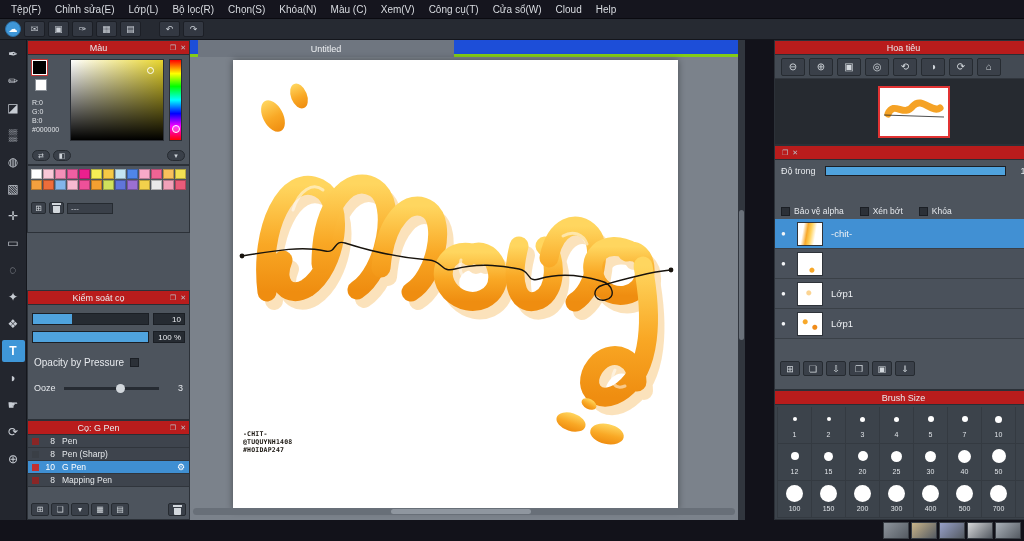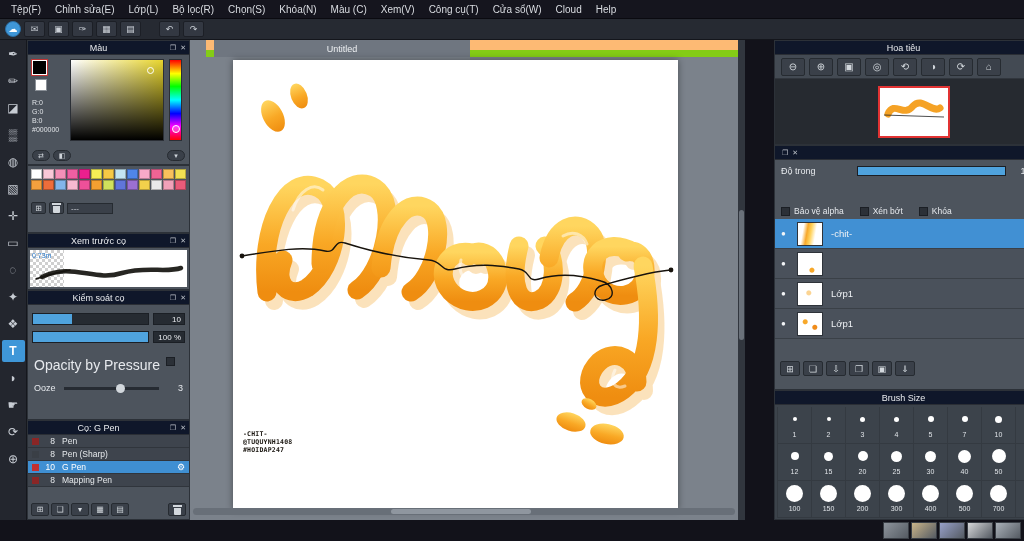--- a/index.html
+++ b/index.html
@@ -14,21 +14,21 @@
 .tbtn.round{width:16px;height:16px;border-radius:50%;background:#3f97d8;border-color:#2c6ea3;color:#fff}
 .tb-divider{width:12px}
 
 
 .toolstrip{position:absolute;left:0;top:40px;width:27px;height:480px;background:#23262e;border-right:1px solid #15171d;display:flex;flex-direction:column;align-items:center;padding-top:3px}
 .tool{width:23px;height:22px;margin-bottom:5px;display:flex;align-items:center;justify-content:center;color:#c7ccd3;font-size:12px;border-radius:2px}
 .tool.active{background:#3f97d8;color:#fff;font-weight:bold}
 
 
 .panel,.rpanel{position:absolute;background:#4d545d;border:1px solid #2c3138}
-.phead{height:14px;background:#0f172a;display:flex;align-items:center;padding:0 3px;border-bottom:1px solid #2a2e35}
+.phead{height:14px;background:#b91c1c;display:flex;align-items:center;padding:0 3px;border-bottom:1px solid #2a2e35}
 .ptitle{flex:1;text-align:center;font-size:9px;color:#e9ebee}
 .phico{font-size:7px;color:#b9bec5;margin-left:4px;cursor:default}
 .pbody{position:relative;height:calc(100% - 14px)}
 .checkbox{width:9px;height:9px;background:#2b3037;border:1px solid #1b1f25;display:inline-block;flex:none}
 .fbtn{background:#3a4049;border:1px solid #262b31;border-radius:2px;color:#d3d8dd;display:flex;align-items:center;justify-content:center;padding:0}
 .trashbtn{margin-left:auto}
 .trash{position:relative;width:9px;height:10px;display:inline-block;color:#d3d8dd}
 .trash:before{content:"";position:absolute;left:0;right:0;top:0;height:2px;background:currentColor}
 .trash:after{content:"";position:absolute;left:1px;right:1px;top:3px;bottom:0;background:currentColor;border-radius:0 0 1px 1px}
 
@@ -64,39 +64,39 @@
 .preview-checker{position:absolute;left:0;top:0;bottom:0;width:34px;background-color:#fff;background-image:linear-gradient(45deg,#cfcfcf 25%,transparent 25%,transparent 75%,#cfcfcf 75%),linear-gradient(45deg,#cfcfcf 25%,transparent 25%,transparent 75%,#cfcfcf 75%);background-size:6px 6px;background-position:0 0,3px 3px}
 .preview-scale{position:absolute;left:2px;top:2px;color:#2f7fd0;font-size:7px;z-index:2}
 .preview-svg{position:absolute;inset:0}
 
 
 .ctl-row{position:absolute;left:4px;right:4px;height:12px;display:flex;gap:4px}
 .r1{top:8px}.r2{top:26px}
 .slider{flex:1;height:12px;background:#262b32;border:1px solid #1b1f25;position:relative}
 .sfill{position:absolute;left:0;top:0;bottom:0;background:#4fa3de}
 .valbox{width:32px;height:12px;background:#262b32;border:1px solid #1b1f25;color:#e8eaee;font-size:8px;display:flex;align-items:center;justify-content:flex-end;padding-right:3px}
-.pressure-row{position:absolute;left:6px;top:52px;display:flex;align-items:flex-start;gap:6px;font-size:14px;color:#e6e9ed}
+.pressure-row{position:absolute;left:6px;top:52px;display:flex;align-items:center;gap:6px;font-size:10px;color:#e6e9ed}
 .ooze-row{position:absolute;left:6px;right:6px;top:78px;display:flex;align-items:center;gap:8px;font-size:9px;color:#e6e9ed}
 .groove{flex:1;height:3px;background:#262b32;position:relative}
 .knob{position:absolute;left:55%;top:-3px;width:9px;height:9px;border-radius:50%;background:#d2d7dc}
 .ooze-val{width:16px;text-align:right}
 
 
 .brush-list{position:absolute;left:0;right:0;top:0}
 .brush-row{height:13px;display:flex;align-items:center;background:#3e444d;border-bottom:1px solid #30353c;padding:0 4px;font-size:8.5px;color:#e6e9ec}
 .brush-row.sel{background:#3f8fd2;color:#fff}
 .brush-tag{width:7px;height:7px;margin-right:4px;flex:none}
 .brush-size-num{width:12px;text-align:right;margin-right:7px}
 .brush-gear{margin-left:auto;font-size:9px}
 .brush-foot{position:absolute;left:3px;right:3px;bottom:3px;display:flex;gap:2px;align-items:center}
 [data-name="brush-footer"] .fbtn{width:18px;height:13px;font-size:8px}
 
 
 .workspace{position:absolute;left:190px;top:40px;width:548px;height:480px;background:#7b828b}
-.tabbar{position:absolute;left:16px;right:0;top:0;height:17px;background:#fdba74;border-bottom:7px solid #84cc16}
+.tabbar{position:absolute;left:0;right:0;top:0;height:17px;background:#1d4ed8;border-bottom:3px solid #84cc16}
 .tab{position:absolute;left:8px;top:0;width:256px;height:17px;background:#6f7680;color:#eef0f2;font-size:9px;display:flex;align-items:center;justify-content:center}
 .canvas{position:absolute;left:43px;top:20px;width:445px;height:450px;background:#fff;box-shadow:0 0 7px rgba(0,0,0,.4)}
 .artwork{position:absolute;inset:0}
 .credits{position:absolute;left:10px;top:370px;font-family:"DejaVu Sans Mono",monospace;font-size:6.5px;font-weight:bold;color:#17130d;line-height:8px;letter-spacing:.2px}
 .credits span{display:block}
 .hscroll{position:absolute;left:3px;right:3px;bottom:5px;height:7px;background:#686f78;border-radius:4px}
 .hthumb{position:absolute;left:198px;width:140px;top:1px;bottom:1px;background:#8f969f;border-radius:3px}
 .vgutter{position:absolute;left:738px;top:40px;width:7px;height:480px;background:#31363e}
 .vthumb{position:absolute;left:1px;top:170px;width:5px;height:130px;background:#6a717a;border-radius:3px}
 
@@ -109,21 +109,21 @@
 
 .nav-toolbar{position:absolute;left:0;right:0;top:14px;height:24px;background:#434a53;border-bottom:1px solid #31363d;display:flex;align-items:center;gap:4px;padding:0 6px}
 [data-name="navigator-toolbar"] .fbtn{width:24px;height:18px;font-size:10px}
 .nav-view{position:absolute;left:0;right:0;top:38px;bottom:0;background:#262a30;display:flex;align-items:center;justify-content:center}
 .nav-thumb{width:72px;height:52px;background:#fff;border:2px solid #e23333;position:relative}
 
 .lp-row{position:absolute;left:0;right:0;display:flex;align-items:center;padding:0 6px;font-size:9px;color:#e6e9ed}
 .lp-opacity{top:17px;height:16px}
 .lp-blend{top:37px;height:16px}
 .lp-checks{top:58px;height:14px}
-.lp-label{width:76px;flex:none}
+.lp-label{width:44px;flex:none}
 .lp-slider{flex:1;height:10px;background:#262b32;border:1px solid #1b1f25;position:relative;margin-right:6px}
 .lp-val{width:34px;text-align:right}
 .dropdown{flex:1;height:14px;background:#2c3139;border:1px solid #1f242a;margin-right:40px;display:flex;align-items:center;padding:0 5px;font-size:9px;color:#e6e9ed}
 .dd-arrow{margin-left:auto;font-size:7px}
 .chk-group{display:flex;align-items:center;gap:4px;margin-right:16px;font-size:8.5px;white-space:nowrap}
 .layer-list{position:absolute;left:0;right:0;top:73px}
 .layer-row{height:30px;display:flex;align-items:center;background:#4a515b;border-bottom:1px solid #3a4047;padding:0 6px;font-size:9.5px;color:#eef1f4}
 .layer-row.sel{background:#4190d3}
 .eye{width:16px;color:#f2f4f6;font-size:8px;flex:none}
 .lthumb{width:26px;height:24px;background:#fff;border:1px solid #2e333a;margin-right:8px;flex:none}
@@ -269,37 +269,20 @@
           <button class="fbtn" style="width:15px;height:12px" data-name="delete-color-button">
               <span class="trash" data-name="trash-icon"></span>
             </button>
           <div class="preset-box" data-name="palette-preset-select">
             <span data-name="palette-preset-value">---</span>
           </div>
         </div>
       </div>
     </section>
 
-    <section class="panel p-preview" data-name="brush-preview-panel">
-      <header class="phead" data-name="brush-preview-header">
-        <span class="ptitle" data-name="panel-title">Xem trước cọ</span>
-        <span class="phico" data-name="float-panel-icon">❐</span>
-        <span class="phico" data-name="close-panel-icon">✕</span>
-      </header>
-      <div class="pbody" data-name="brush-preview-body">
-        <div class="preview-area" data-name="brush-preview-area">
-          <div class="preview-checker" data-name="transparency-checker"></div>
-          <span class="preview-scale" data-name="preview-scale-label">0.73m</span>
-          <svg class="preview-svg" viewBox="0 0 157 39" data-name="brush-stroke-preview">
-            <path d="M12,27 C42,12 64,32 92,23 C116,16 136,23 151,18" stroke="#15130f" fill="none" stroke-width="4.5" stroke-linecap="round" opacity="0.92"></path>
-            <path d="M6,29 C20,24 30,22 40,20" stroke="#15130f" fill="none" stroke-width="1.5" stroke-linecap="round"></path>
-          </svg>
-        </div>
-      </div>
-    </section>
 
     <section class="panel p-control" data-name="brush-control-panel">
       <header class="phead" data-name="brush-control-header">
         <span class="ptitle" data-name="panel-title">Kiểm soát cọ</span>
         <span class="phico" data-name="float-panel-icon">❐</span>
         <span class="phico" data-name="close-panel-icon">✕</span>
       </header>
       <div class="pbody" data-name="brush-control-body">
         <div class="ctl-row r1" data-name="brush-size-row">
           <div class="slider" data-name="brush-size-slider">

